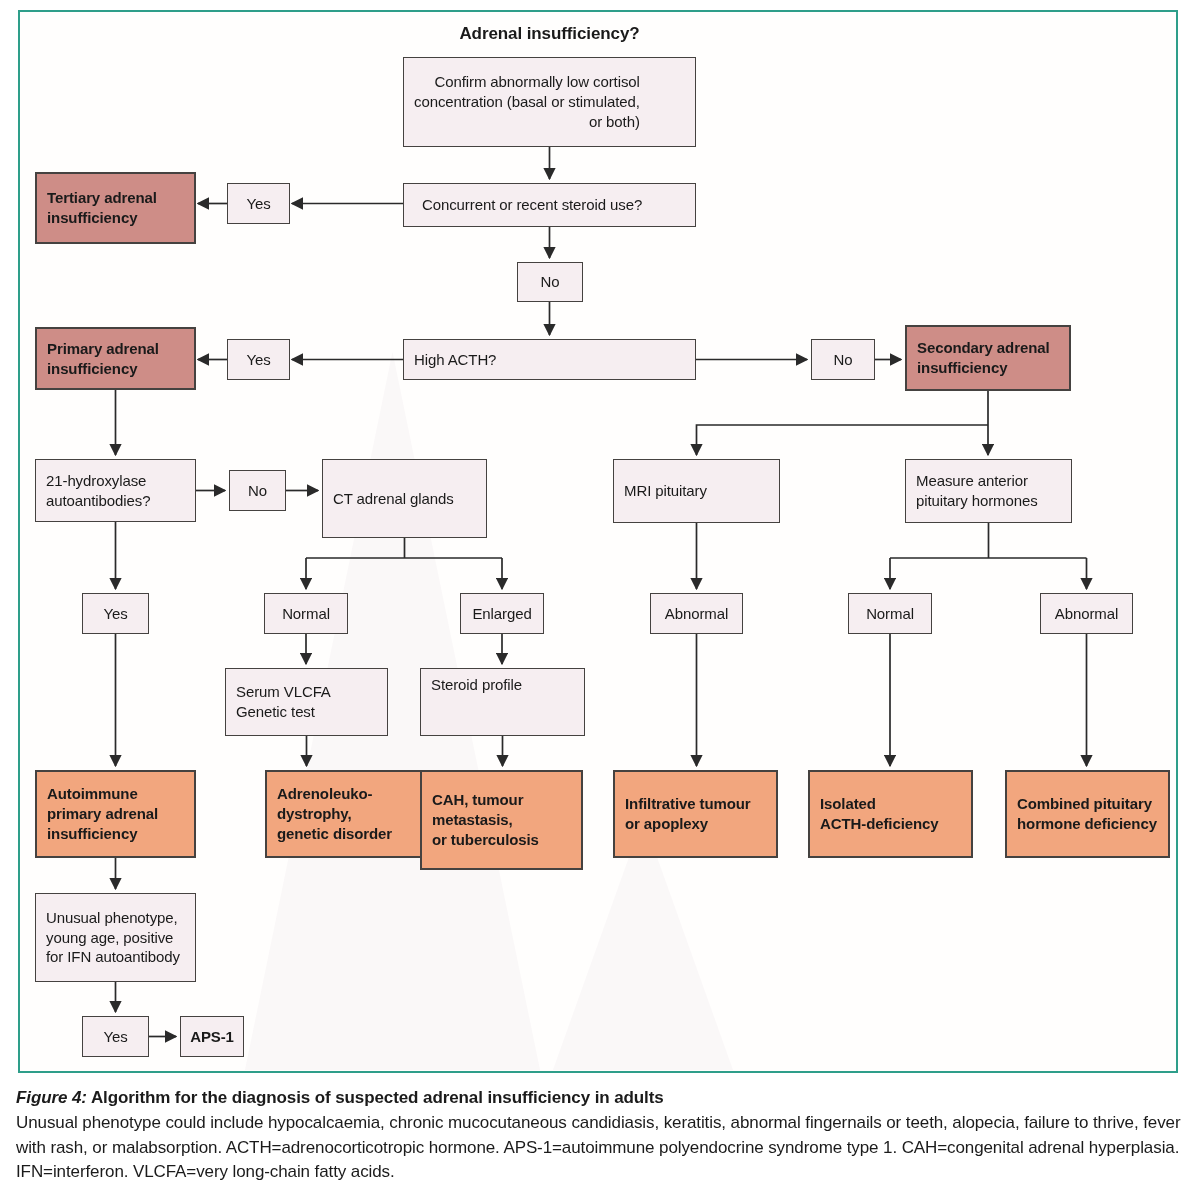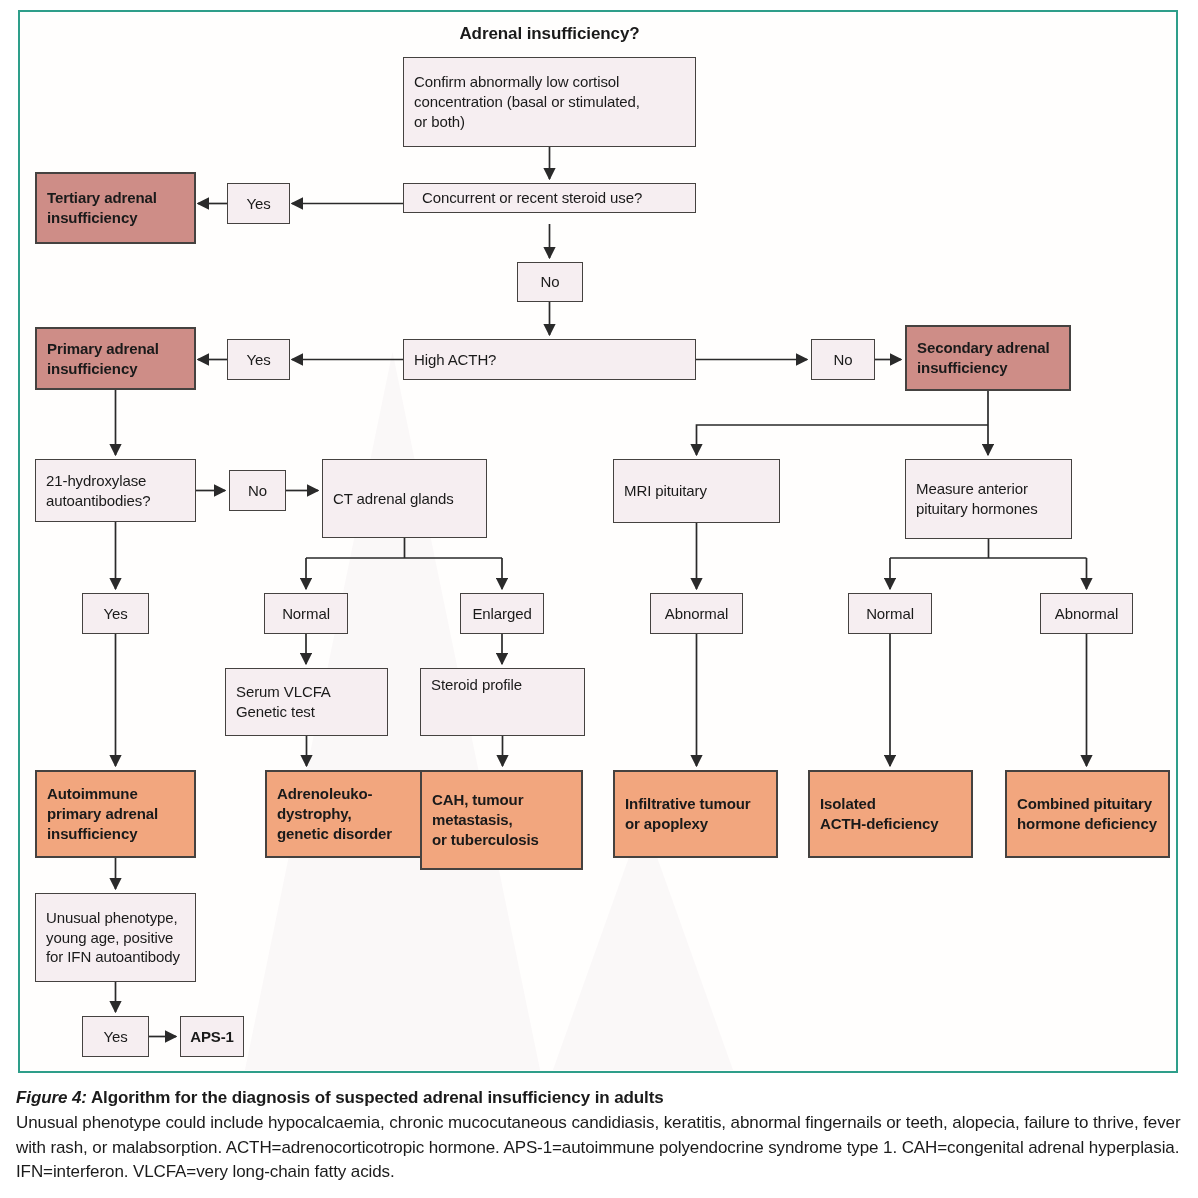--- a/index.html
+++ b/index.html
@@ -78,25 +78,25 @@
       <path d="M502.5,736 V766" marker-end="url(#ah)"></path>
       <path d="M696.5,634 V766" marker-end="url(#ah)"></path>
       <path d="M890,634 V766" marker-end="url(#ah)"></path>
       <path d="M1086.5,634 V766" marker-end="url(#ah)"></path>
       <path d="M115.5,858 V889" marker-end="url(#ah)"></path>
       <path d="M115.5,982 V1012" marker-end="url(#ah)"></path>
       <path d="M149,1036.5 H176" marker-end="url(#ah)"></path>
     </g>
   </svg>
 
-  <div class="node" style="left:403px;top:57px;width:293px;height:90px;">Confirm abnormally low cortisol
+  <div class="node" style="left:403px;top:57px;width:293px;height:90px;text-align:right;">Confirm abnormally low cortisol
 concentration (basal or stimulated,
 or both)</div>
 
-  <div class="node" style="left:403px;top:183px;width:293px;height:30px;padding-left:18px;">Concurrent or recent steroid use?</div>
+  <div class="node" style="left:403px;top:183px;width:293px;height:44px;padding-left:18px;">Concurrent or recent steroid use?</div>
 
   <div class="node small" style="left:227px;top:183px;width:63px;height:41px;">Yes</div>
 
   <div class="node rose" style="left:35px;top:172px;width:161px;height:72px;">Tertiary adrenal
 insufficiency</div>
 
   <div class="node small" style="left:517px;top:262px;width:66px;height:40px;">No</div>
 
   <div class="node" style="left:403px;top:339px;width:293px;height:41px;">High ACTH?</div>
 
@@ -112,21 +112,21 @@
 
   <div class="node" style="left:35px;top:459px;width:161px;height:63px;">21-hydroxylase
 autoantibodies?</div>
 
   <div class="node small" style="left:229px;top:470px;width:57px;height:41px;">No</div>
 
   <div class="node" style="left:322px;top:459px;width:165px;height:79px;">CT adrenal glands</div>
 
   <div class="node" style="left:613px;top:459px;width:167px;height:64px;">MRI pituitary</div>
 
-  <div class="node" style="left:905px;top:459px;width:167px;height:80px;">Measure anterior
+  <div class="node" style="left:905px;top:459px;width:167px;height:64px;">Measure anterior
 pituitary hormones</div>
 
   <div class="node small" style="left:82px;top:593px;width:67px;height:41px;">Yes</div>
 
   <div class="node small" style="left:264px;top:593px;width:84px;height:41px;">Normal</div>
 
   <div class="node small" style="left:460px;top:593px;width:84px;height:41px;">Enlarged</div>
 
   <div class="node small" style="left:650px;top:593px;width:93px;height:41px;">Abnormal</div>
 

